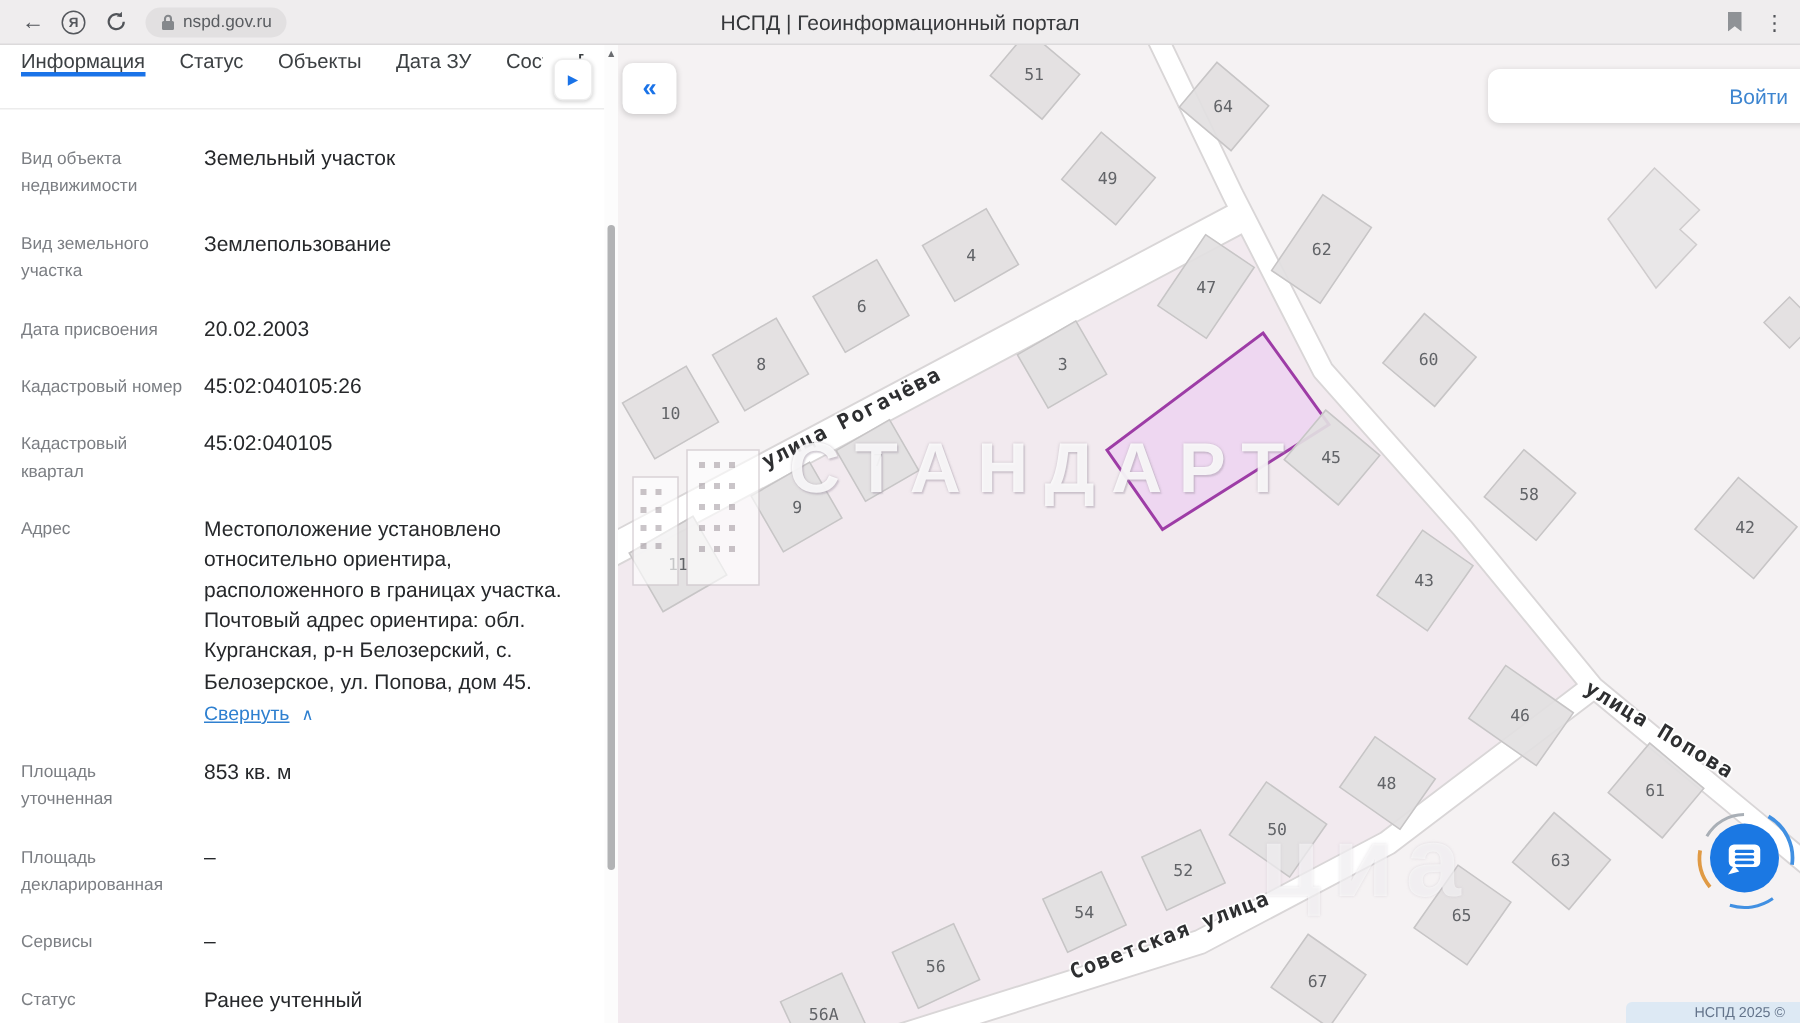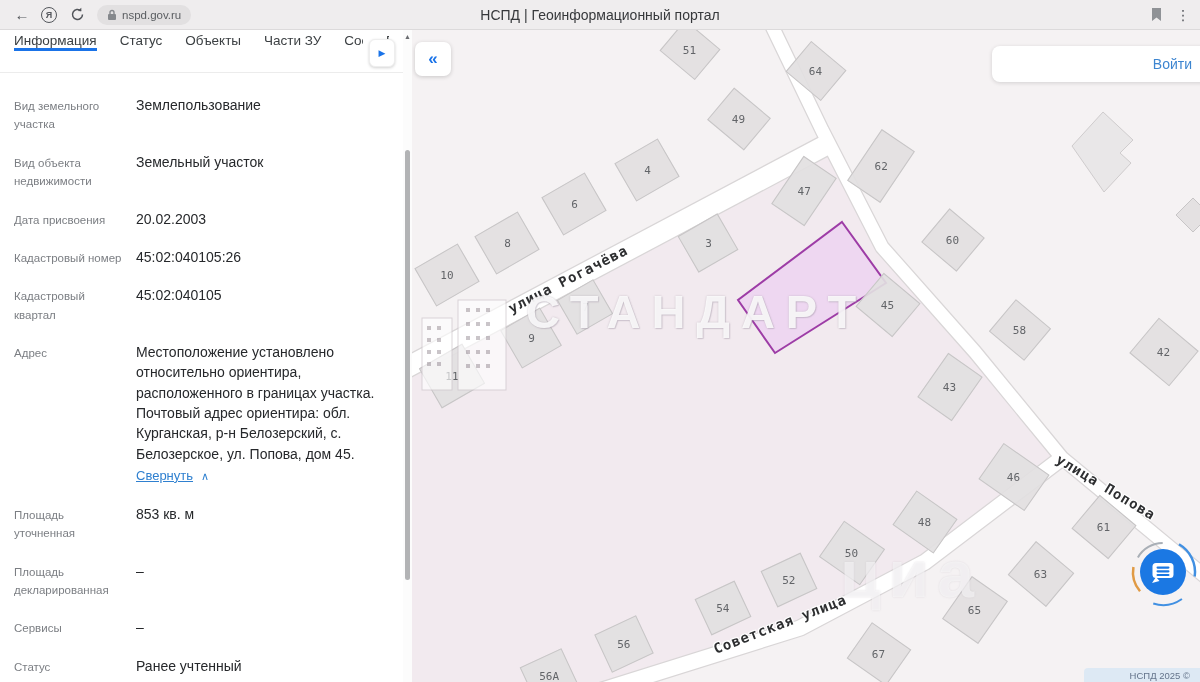--- a/index.html
+++ b/index.html
@@ -119,33 +119,33 @@
   </div>
 </div>
 
 <div class="content">
 
   <aside class="sidebar">
     <div class="tabs" id="tabs">
       <div class="tab active">Информация</div>
         <div class="tab">Статус</div>
         <div class="tab">Объекты</div>
-        <div class="tab">Части ЗУ</div>
+        <div class="tab">Дата ЗУ</div>
         <div class="tab trunc">Состав</div>
         <div class="tab partial">Г</div>
         <div class="more-tabs">▶</div>
     </div>
     <div class="fields" id="fields">
         <div class="frow">
+          <div class="flabel">Вид объекта недвижимости</div>
+          <div class="fvalue"><span>Земельный участок</span></div>
+        </div>
+        <div class="frow">
           <div class="flabel">Вид земельного участка</div>
           <div class="fvalue"><span>Землепользование</span></div>
-        </div>
-        <div class="frow">
-          <div class="flabel">Вид объекта недвижимости</div>
-          <div class="fvalue"><span>Земельный участок</span></div>
         </div>
         <div class="frow">
           <div class="flabel">Дата присвоения</div>
           <div class="fvalue"><span>20.02.2003</span></div>
         </div>
         <div class="frow">
           <div class="flabel">Кадастровый номер</div>
           <div class="fvalue"><span>45:02:040105:26</span></div>
         </div>
         <div class="frow">

